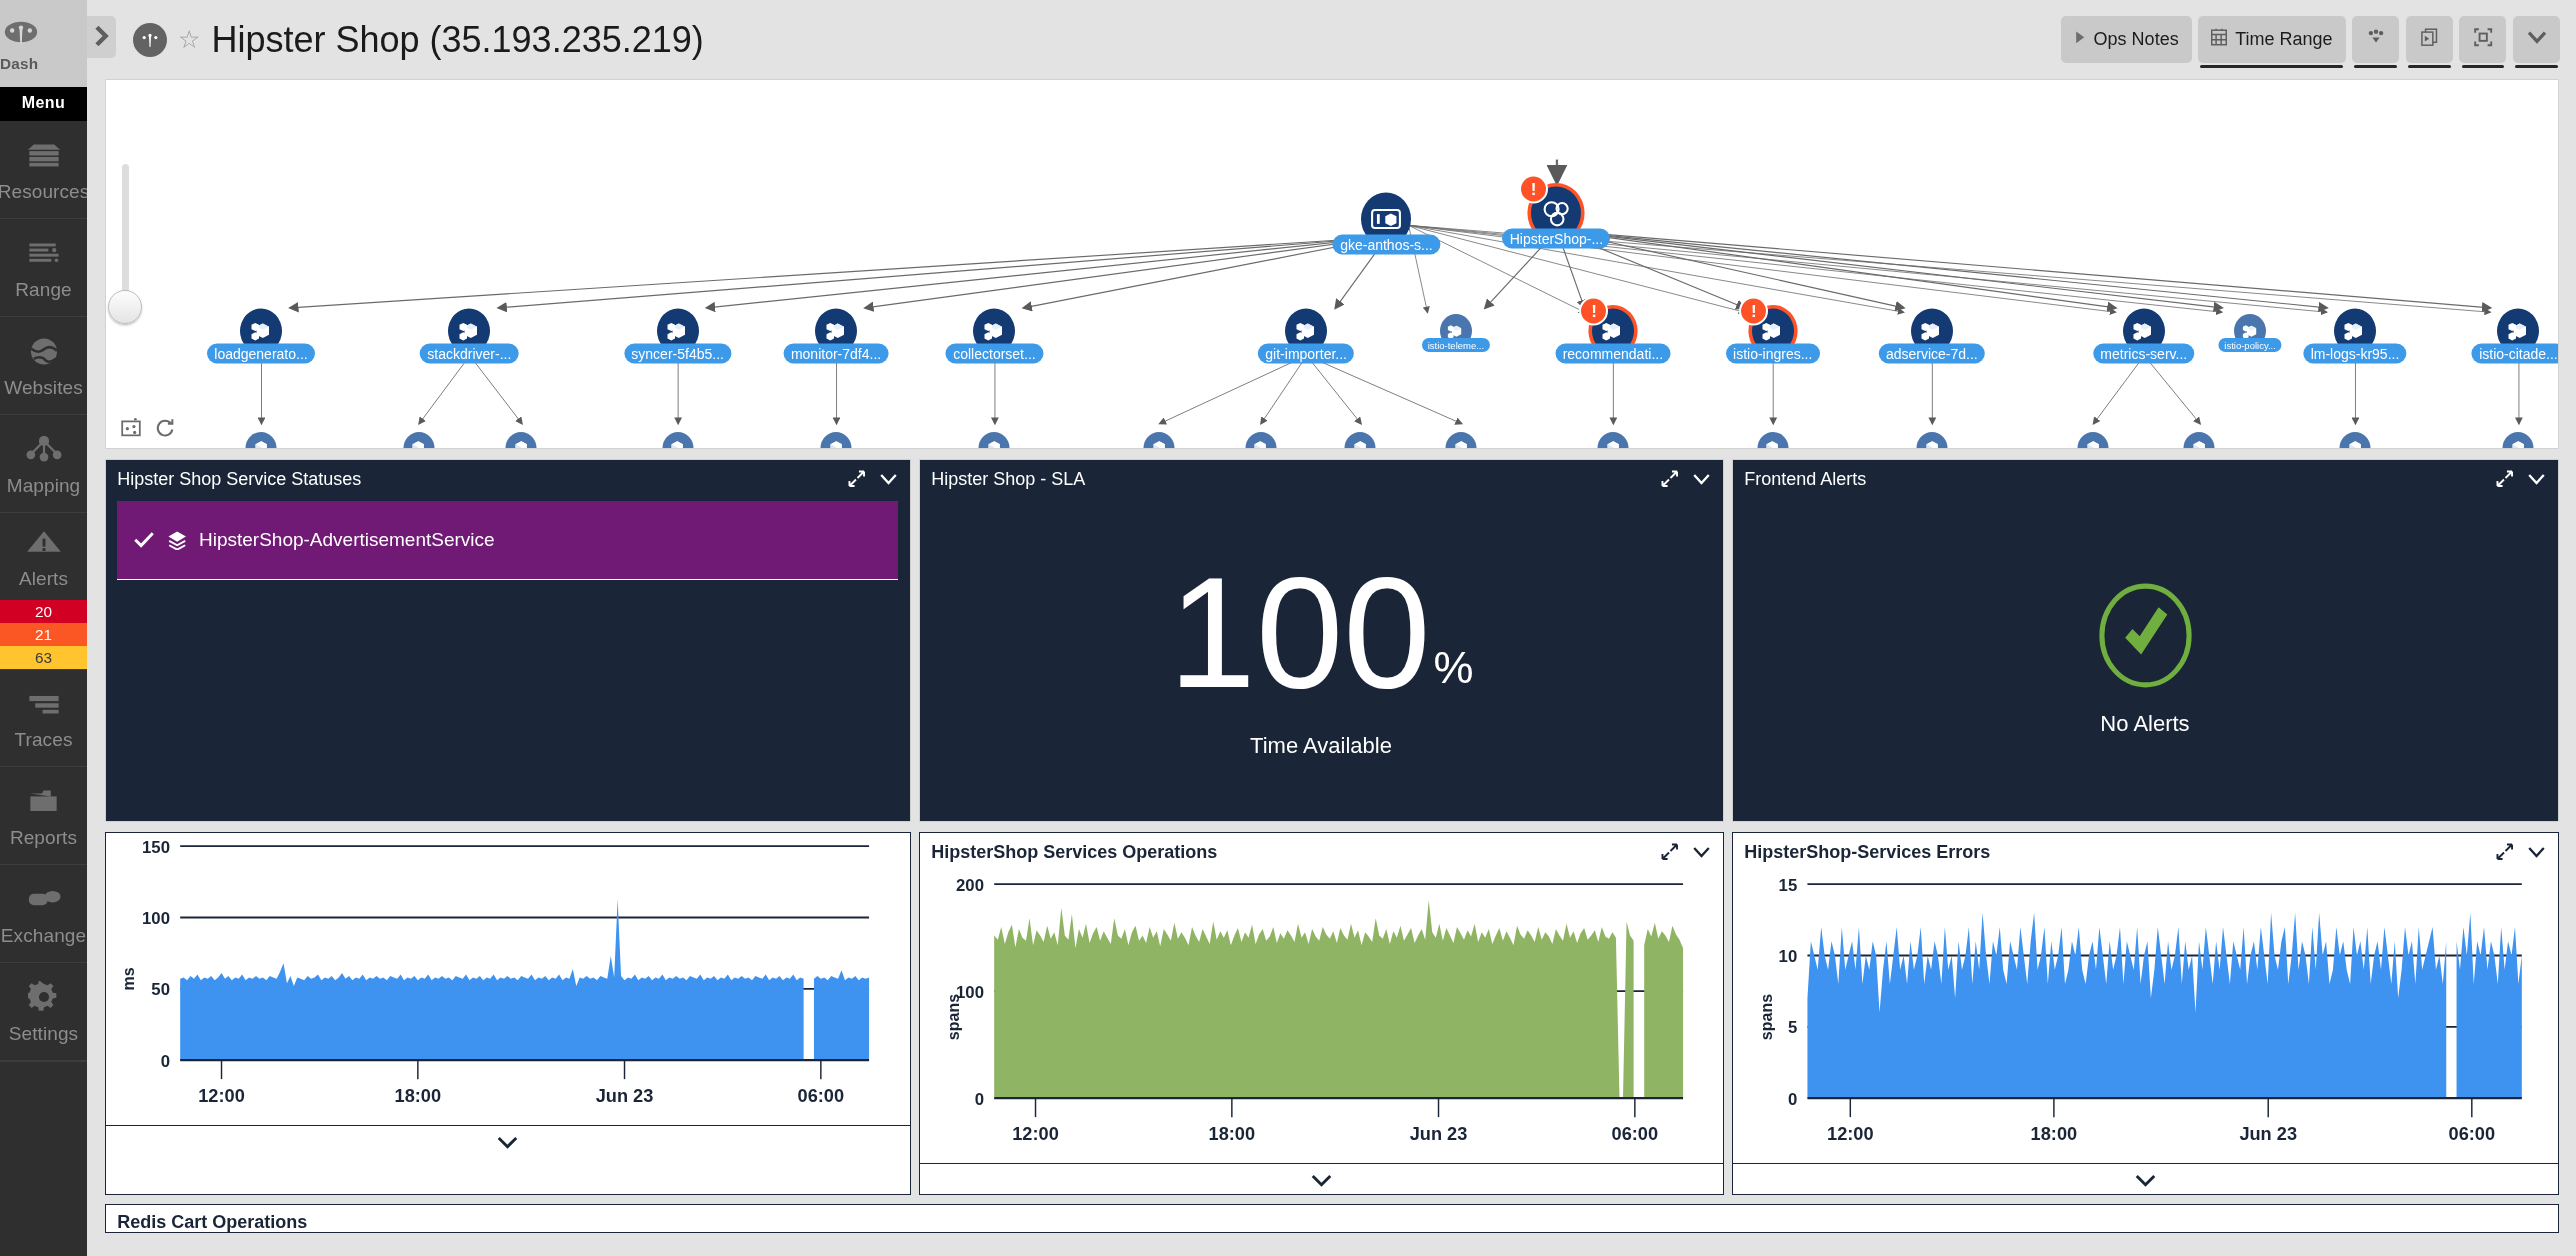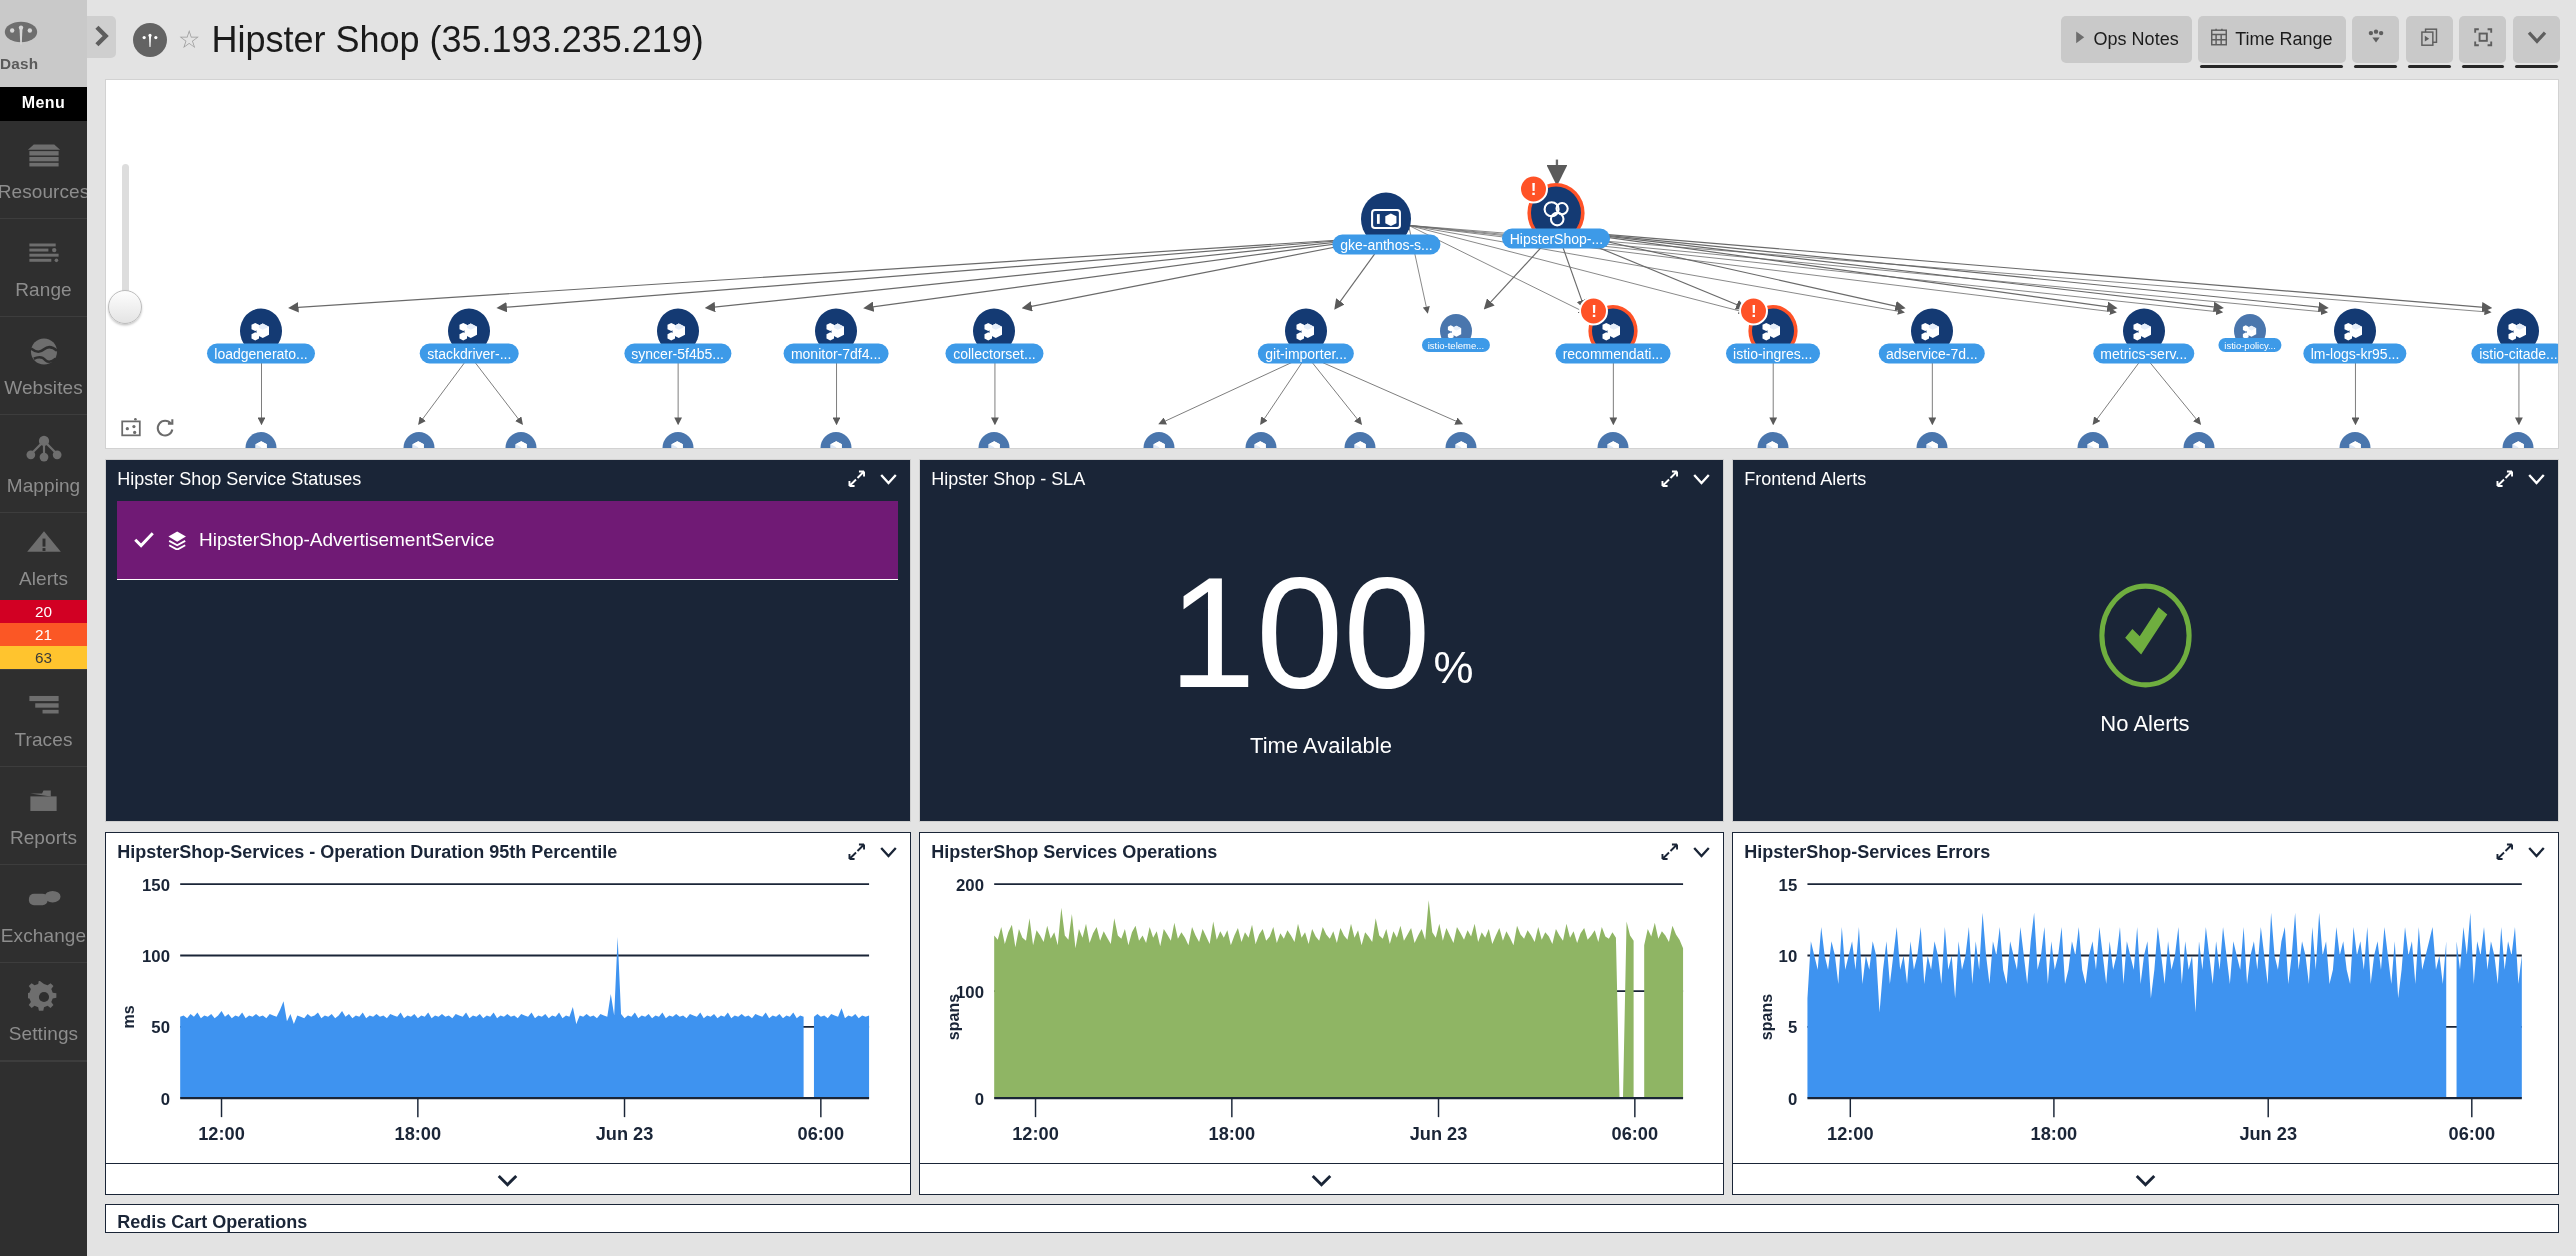--- a/index.html
+++ b/index.html
@@ -894,35 +894,20 @@
             </svg>
           </span>
           <div class="al-label">No Alerts</div>
         </div>
       </div>
     </div>
 
     <div class="row">
 
       <div class="panel lightp" style="width:806px;height:363px">
-        <div class="p-head">
-          <span class="p-title">HipsterShop-Services - Operation Duration 95th Percentile</span>
-          <span class="p-actions">
-            <span>
-              <svg width="17.5" height="17.5" viewBox="0 0 24 24">
-                  <path d="M22 2 L13 11 M22 2 H15 M22 2 V9 M2 22 L11 13 M2 22 H9 M2 22 V15" stroke="#1a2537" stroke-width="2.6" fill="none"></path>
-                </svg>
-            </span>
-            <span>
-              <svg width="19" height="14.6" viewBox="0 0 26 20">
-                  <path d="M3 4 L13 15 L23 4" stroke="#1a2537" stroke-width="3.2" fill="none"></path>
-                </svg>
-            </span>
-          </span>
-        </div>
         <div class="chart-area">
           <span class="yaxis-title">ms</span>
           <svg class="chart-svg" id="chart0" width="765" height="284" viewBox="0 0 1050 390">
               <text x="78" y="321" text-anchor="end" class="ticklbl">0</text>
               <line x1="92" y1="214" x2="1038" y2="214" stroke="#1a2537" stroke-width="2.5"></line>
               <text x="78" y="223" text-anchor="end" class="ticklbl">50</text>
               <line x1="92" y1="116" x2="1038" y2="116" stroke="#1a2537" stroke-width="2.5"></line>
               <text x="78" y="125" text-anchor="end" class="ticklbl">100</text>
               <line x1="92" y1="18" x2="1038" y2="18" stroke="#1a2537" stroke-width="2.5"></line>
               <text x="78" y="27" text-anchor="end" class="ticklbl">150</text>

